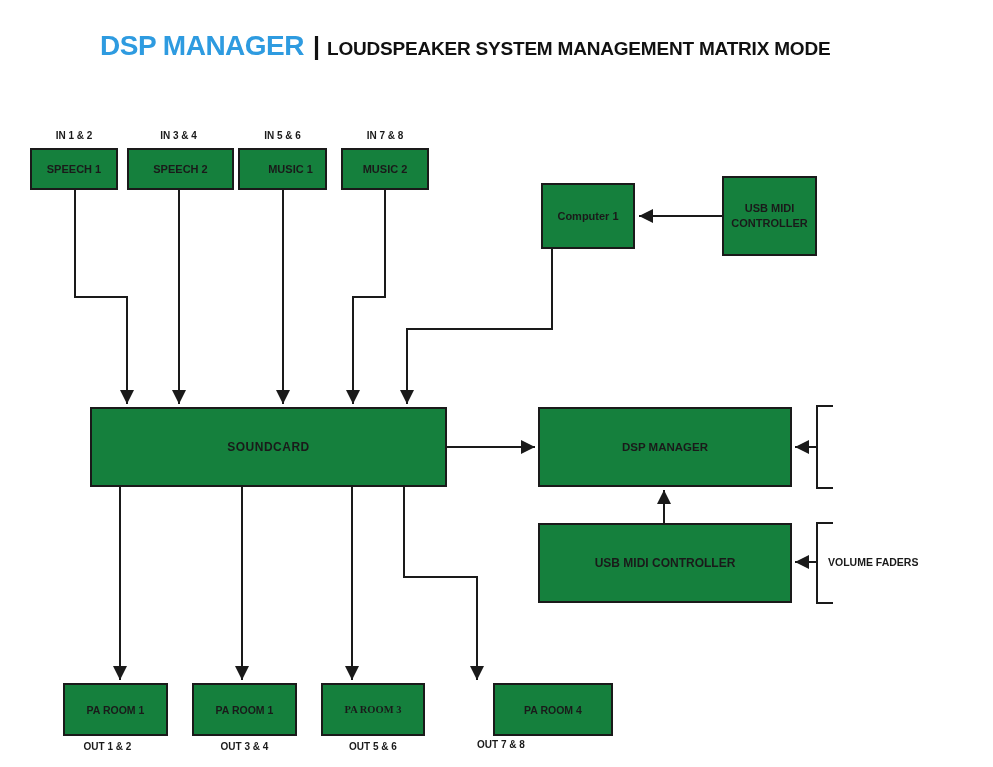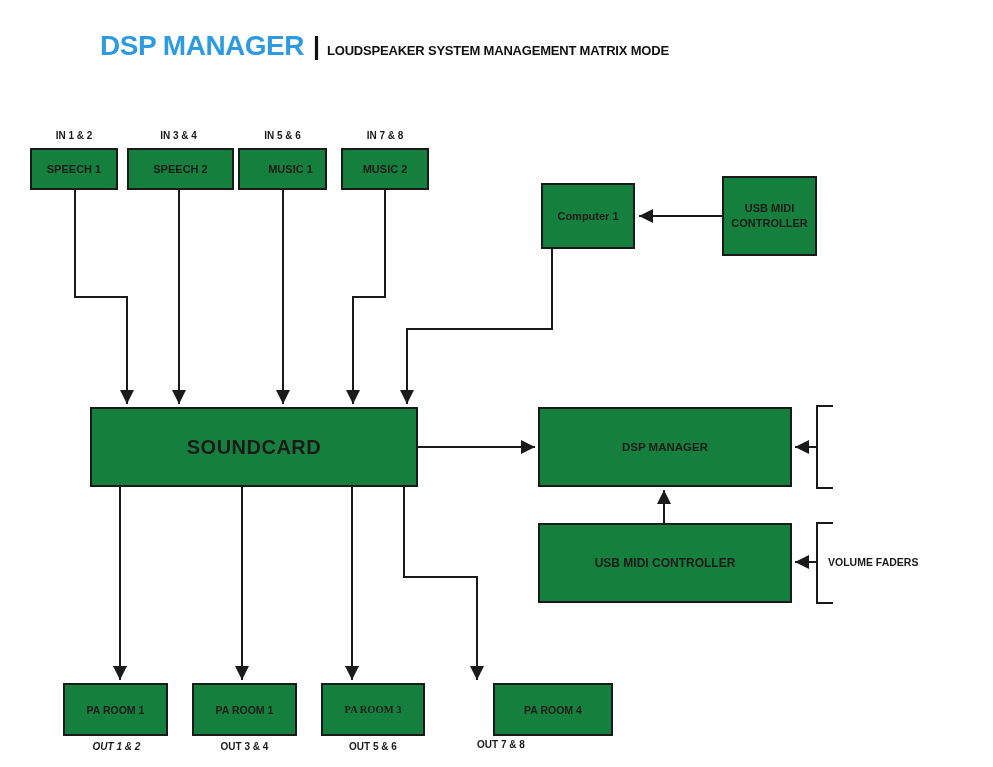--- a/index.html
+++ b/index.html
@@ -29,29 +29,29 @@
     font-weight: bold; color: #1a1a1a;
     text-align: center;
   }
   
   .titlebar {
     position: absolute; left: 100px; top: 30px; z-index: 2;
     display: flex; align-items: baseline; white-space: nowrap;
   }
   .title-brand { font-size: 28px; font-weight: bold; letter-spacing: -0.5px; }
   .title-sep   { font-size: 25px; font-weight: bold; color: #111; margin: 0 7px 0 9px; }
-  .title-rest  { font-size: 13px; font-weight: bold; color: #111; letter-spacing: -0.2px; }
+  .title-rest  { font-size: 19px; font-weight: bold; color: #111; letter-spacing: -0.2px; }
 
   
   .src { top: 148px; height: 42px; font-size: 11px; }
   .in-label  { top: 130px; height: 13px; font-size: 10px; }
   .out-label { top: 741px; height: 13px; font-size: 10px; }
 
   
-  #soundcard   { left: 90px;  top: 407px; width: 328px; height: 80px; font-size: 20px; letter-spacing: 0.5px; }
+  #soundcard   { left: 90px;  top: 407px; width: 357px; height: 80px; font-size: 12px; letter-spacing: 0.5px; }
   #computer    { left: 541px; top: 183px; width: 94px;  height: 66px; font-size: 11px; }
   #usb-midi-top{ left: 722px; top: 176px; width: 95px;  height: 80px; font-size: 11px; line-height: 1.4; padding: 0 6px; }
   #dsp-manager { left: 538px; top: 407px; width: 254px; height: 80px; font-size: 11.5px; }
   #usb-midi-bottom { left: 538px; top: 523px; width: 254px; height: 80px; font-size: 12px; }
 
   
   .pa { top: 683px; height: 53px; font-size: 10.5px; }
 
   
   #dsp-features {
@@ -126,18 +126,18 @@
   <div class="node" id="dsp-manager">DSP MANAGER</div>
   <div class="node" id="usb-midi-bottom">USB MIDI CONTROLLER</div>
 
   <div id="volume-faders">VOLUME FADERS</div>
 
   <div class="node pa" style="left:63px;width:105px;">PA ROOM 1</div>
   <div class="node pa" style="left:192px;width:105px;">PA ROOM 1</div>
   <div class="node pa" style="left:321px;width:104px;font-family:Liberation Serif, serif;">PA ROOM 3</div>
   <div class="node pa" style="left:449px;width:120px;margin-left:44px;">PA ROOM 4</div>
 
-  <div class="freelabel out-label" style="left:64px;width:105px;font-style:italic;">OUT 1 &amp; 2</div>
+  <div class="freelabel out-label" style="left:55px;width:105px;">OUT 1 &amp; 2</div>
   <div class="freelabel out-label" style="left:192px;width:105px;">OUT 3 &amp; 4</div>
   <div class="freelabel out-label" style="left:321px;width:104px;">OUT 5 &amp; 6</div>
   <div class="freelabel out-label" style="left:449px;width:104px;top:739px;">OUT 7 &amp; 8</div>
 
 </div>
 
 </body></html>

